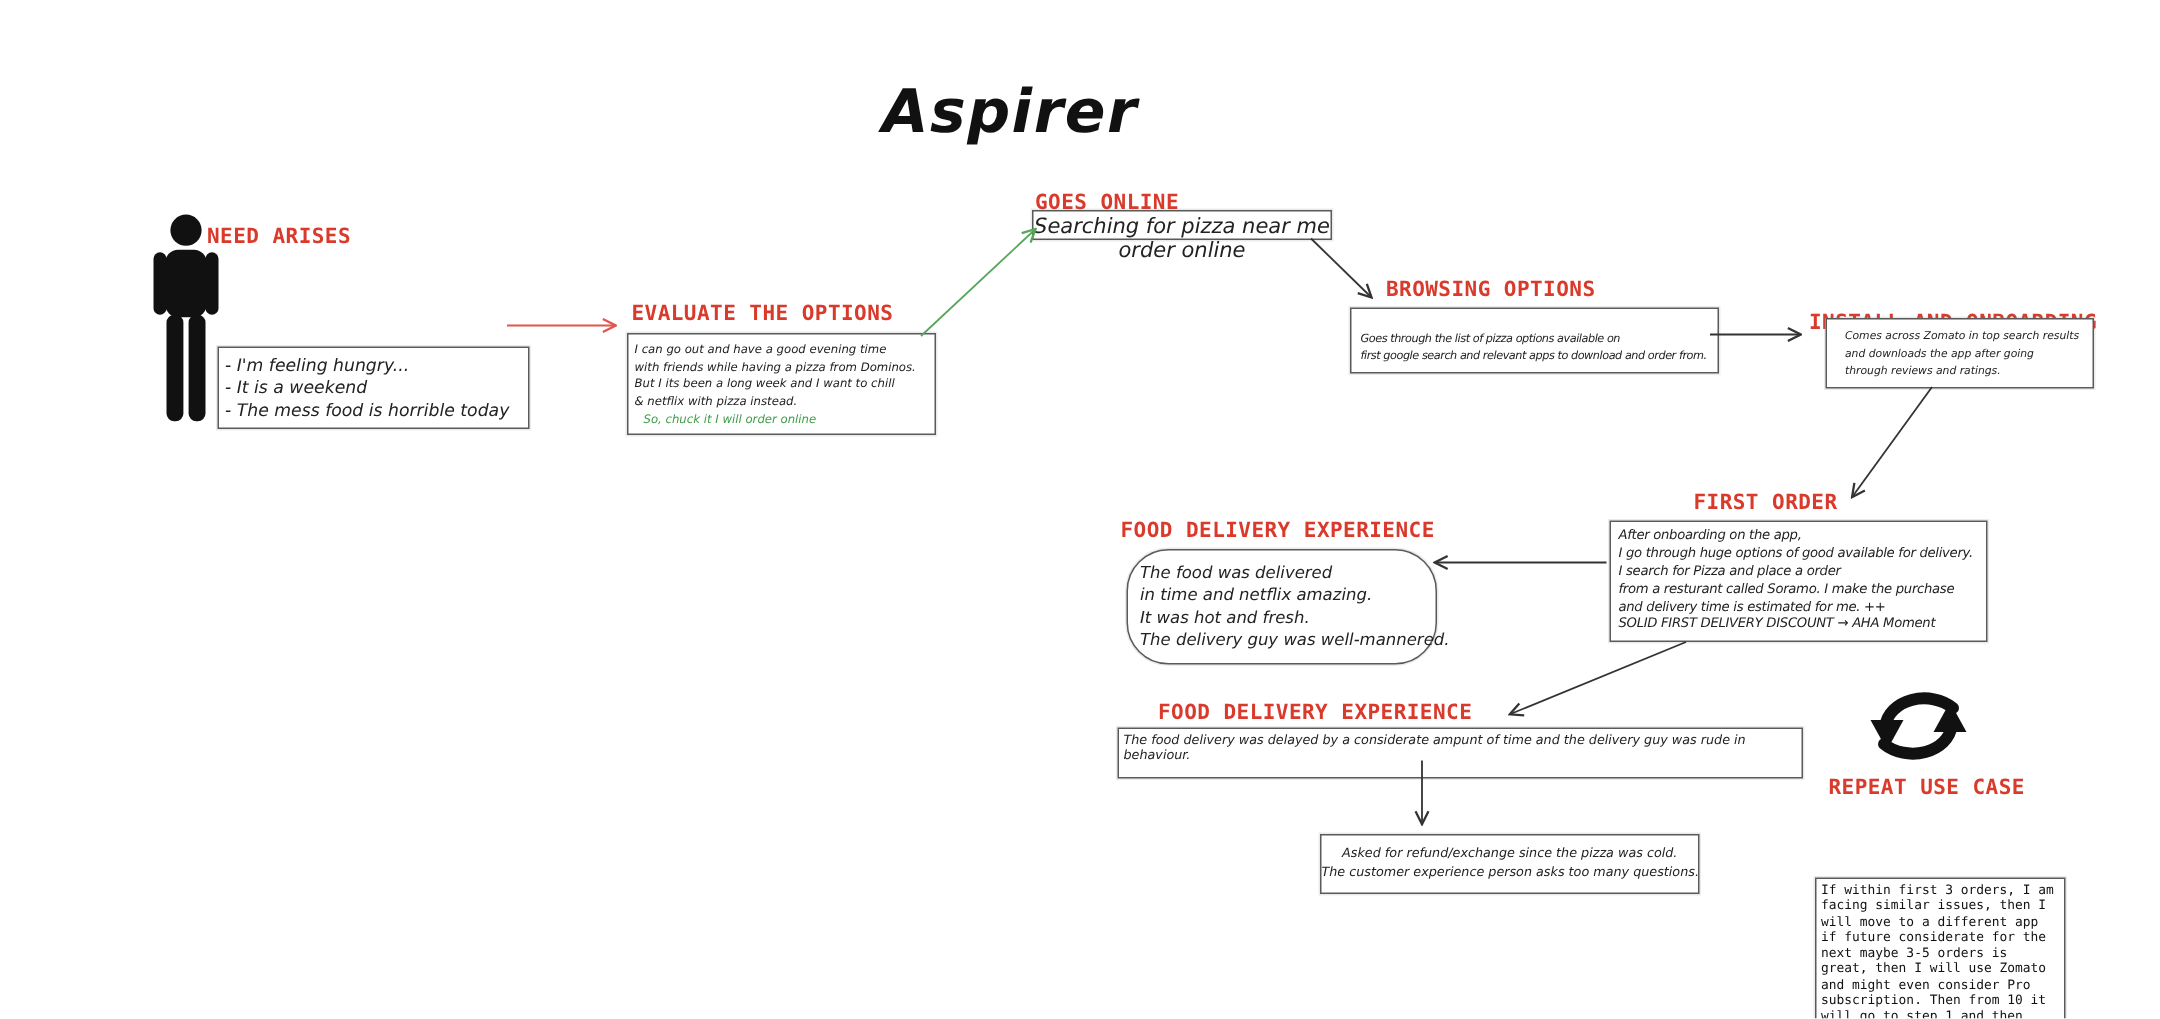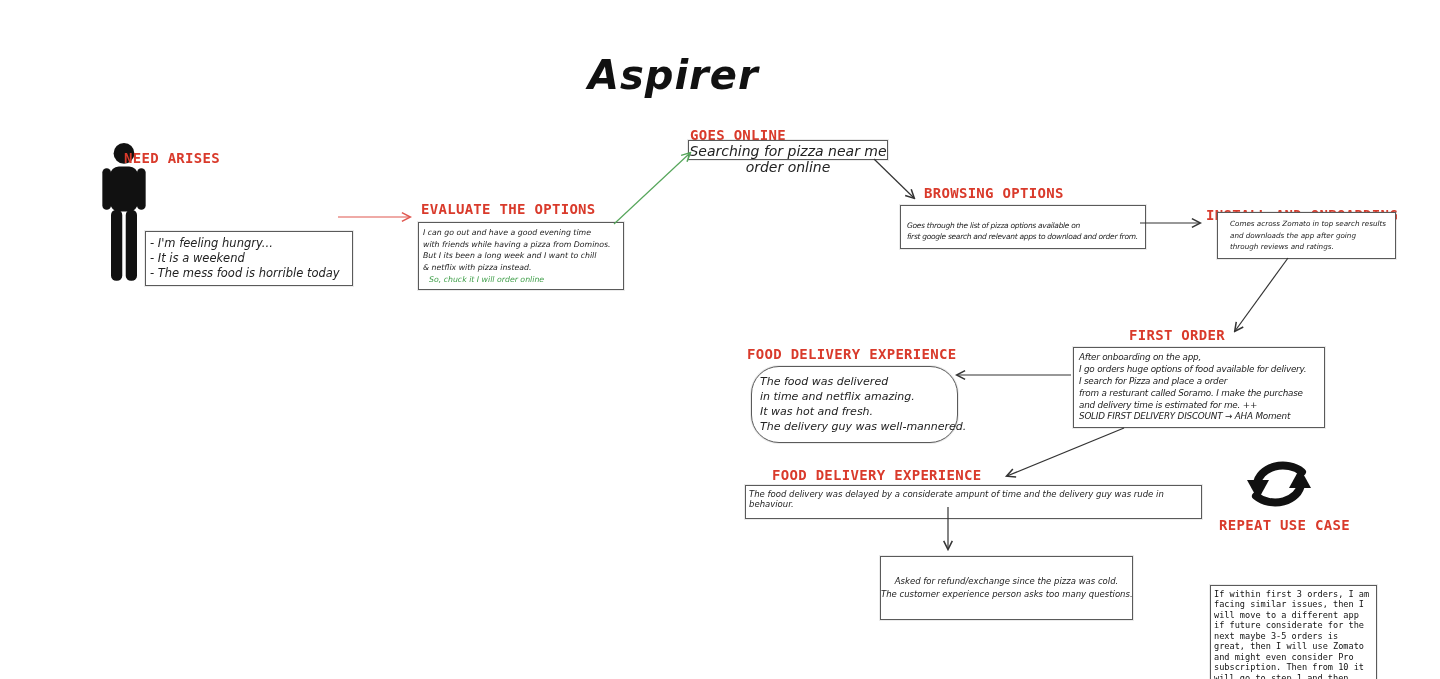--- a/index.html
+++ b/index.html
@@ -17,21 +17,21 @@
   .need-note{width:200px;padding:4px 2px 4px 4px;font-size:11.5px;line-height:1.3;}
   .eval-note{width:196px;padding:4px 4px;font-size:7.8px;line-height:1.5;}
   .green-line{color:#3f9e49;padding-left:6px;}
   .online-note{width:198px;height:14px;padding:2px 0;font-size:14px;text-align:center;}
   .browse-note{width:238px;height:26px;padding:14px 0 2px 6px;font-size:7.5px;
                letter-spacing:-0.3px;line-height:1.5;}
   .install-note{width:165px;padding:5px 0 5px 12px;font-size:7.2px;line-height:1.6;}
   .order-note{width:245px;padding:4px 0 4px 5px;font-size:8.8px;letter-spacing:-0.2px;line-height:1.35;}
   .good-note{width:197px;padding:8px 0 8px 8px;font-size:11px;line-height:1.35;border-radius:28px;}
   .bad-note{width:452px;height:13px;padding:3px 0 16px 3px;font-size:8.5px;}
-  .refund-note{width:251px;padding:18px 0;font-size:8.5px;text-align:center;line-height:1.5;}
+  .refund-note{width:251px;padding:6px 0;font-size:8.5px;text-align:center;line-height:1.5;}
   .repeat-note{width:160px;padding:3px 2px 3px 3px;font-family:"DejaVu Sans Mono","Liberation Mono",monospace;
                font-size:8.6px;line-height:1.22;font-style:normal;color:#111;}
   svg.overlay{position:absolute;left:0;top:0;width:1440px;height:679px;pointer-events:none;}
 </style>
 </head>
 <body>
 
 <div id="canvas">
 
   <div class="abs title" style="left:588px;top:52px;">Aspirer</div>
@@ -40,21 +40,21 @@
     <svg width="52" height="146" viewBox="0 0 60 168">
       <circle cx="30" cy="13" r="12" fill="#111"></circle>
       <rect x="14" y="28" width="32" height="52" rx="10" fill="#111"></rect>
       <rect x="5" y="30" width="10" height="48" rx="5" fill="#111"></rect>
       <rect x="45" y="30" width="10" height="48" rx="5" fill="#111"></rect>
       <rect x="15" y="78" width="13" height="82" rx="6" fill="#111"></rect>
       <rect x="32" y="78" width="13" height="82" rx="6" fill="#111"></rect>
     </svg>
   </div>
 
-  <div class="abs heading" style="left:124px;top:150px;">NEED ARISES</div>
+  <div class="abs heading" style="left:138px;top:150px;">NEED ARISES</div>
   <div class="bx hand need-note" style="left:145px;top:231px;">
     <div>- I'm feeling hungry...</div>
     <div>- It is a weekend</div>
     <div>- The mess food is horrible today</div>
   </div>
 
   <div class="abs heading" style="left:421px;top:201px;">EVALUATE THE OPTIONS</div>
   <div class="bx hand eval-note" style="left:418px;top:222px;">
     <div>I can go out and have a good evening time</div>
     <div>with friends while having a pizza from Dominos.</div>
@@ -75,21 +75,21 @@
   <div class="abs heading" style="left:1206px;top:193px;margin-top:14px;">INSTALL AND ONBOARDING</div>
   <div class="bx hand install-note" style="left:1217px;top:212px;">
     <div>Comes across Zomato in top search results</div>
     <div>and downloads the app after going</div>
     <div>through reviews and ratings.</div>
   </div>
 
   <div class="abs heading" style="left:1129px;top:327px;">FIRST ORDER</div>
   <div class="bx hand order-note" style="left:1073px;top:347px;">
     <div>After onboarding on the app,</div>
-    <div>I go orders huge options of food available for delivery.</div>
+    <div>I go through huge options of good available for delivery.</div>
     <div>I search for Pizza and place a order</div>
     <div> from a resturant called Soramo. I make the purchase</div>
     <div>and delivery time is estimated for me. ++</div>
     <div>SOLID FIRST DELIVERY DISCOUNT → AHA Moment</div>
   </div>
 
   <div class="abs heading" style="left:747px;top:346px;">FOOD DELIVERY EXPERIENCE</div>
   <div class="bx hand good-note" style="left:751px;top:366px;">
     <div>The food was delivered</div>
     <div> in time and netflix amazing.</div>

